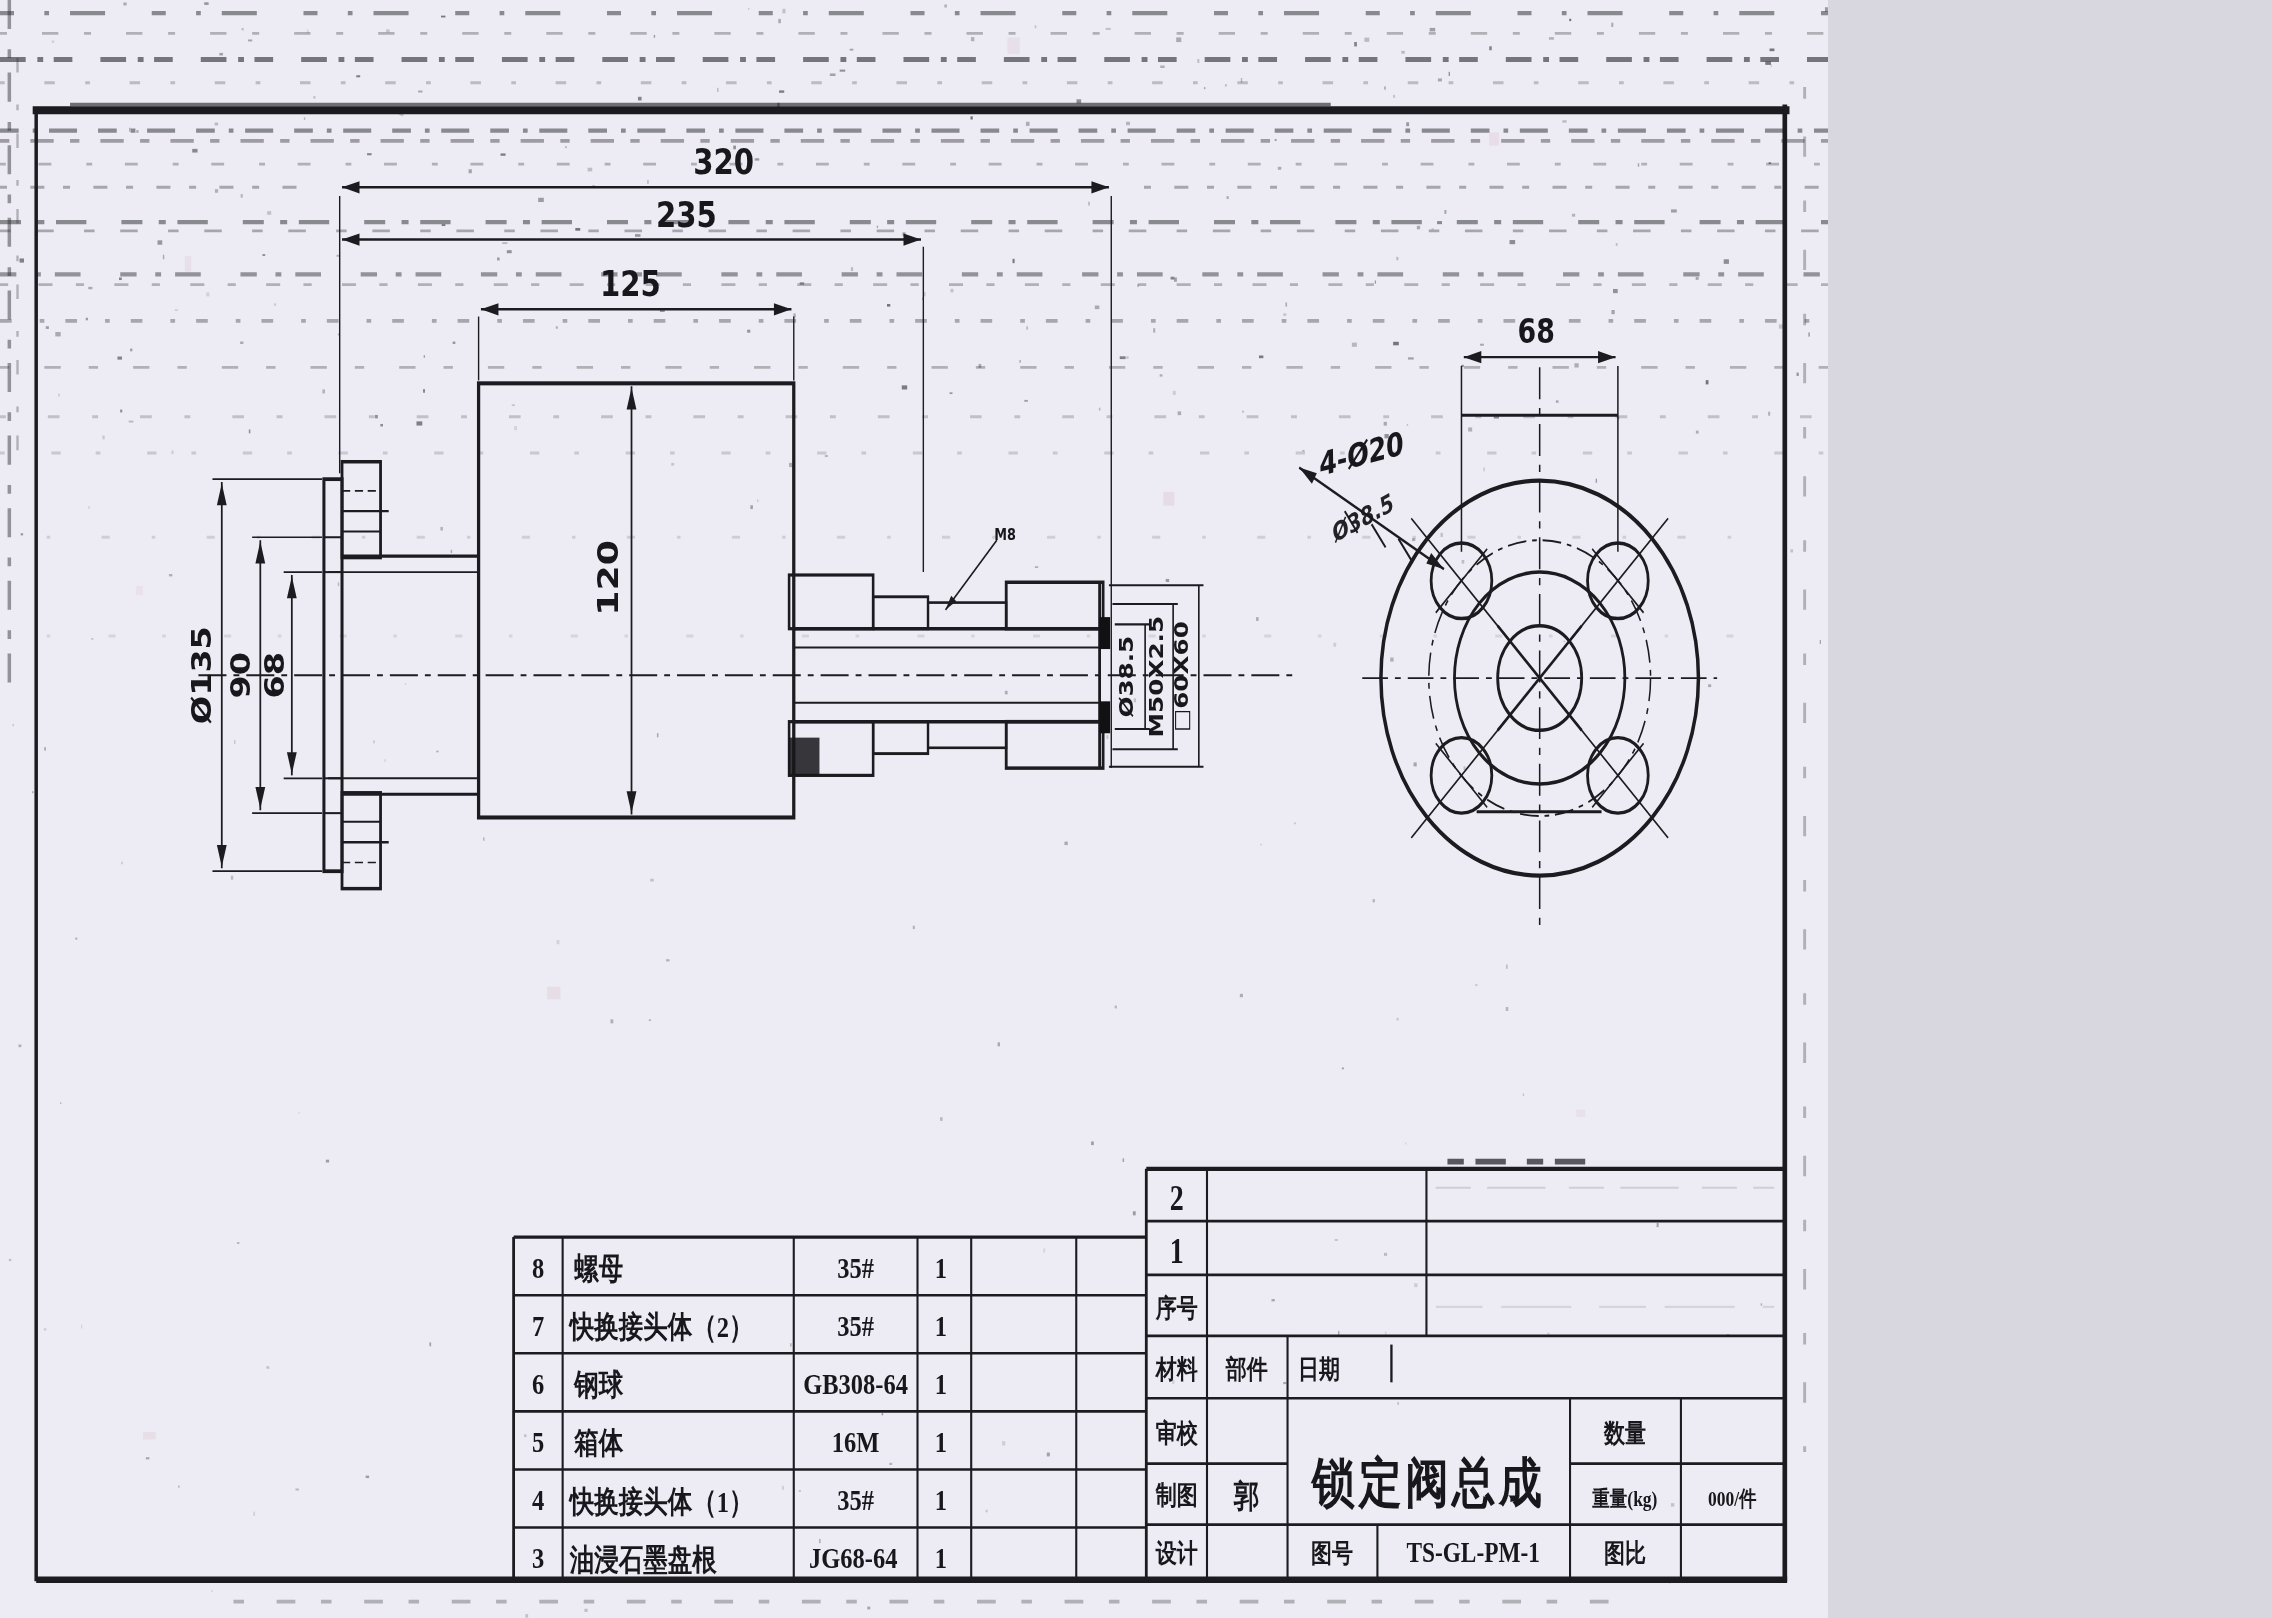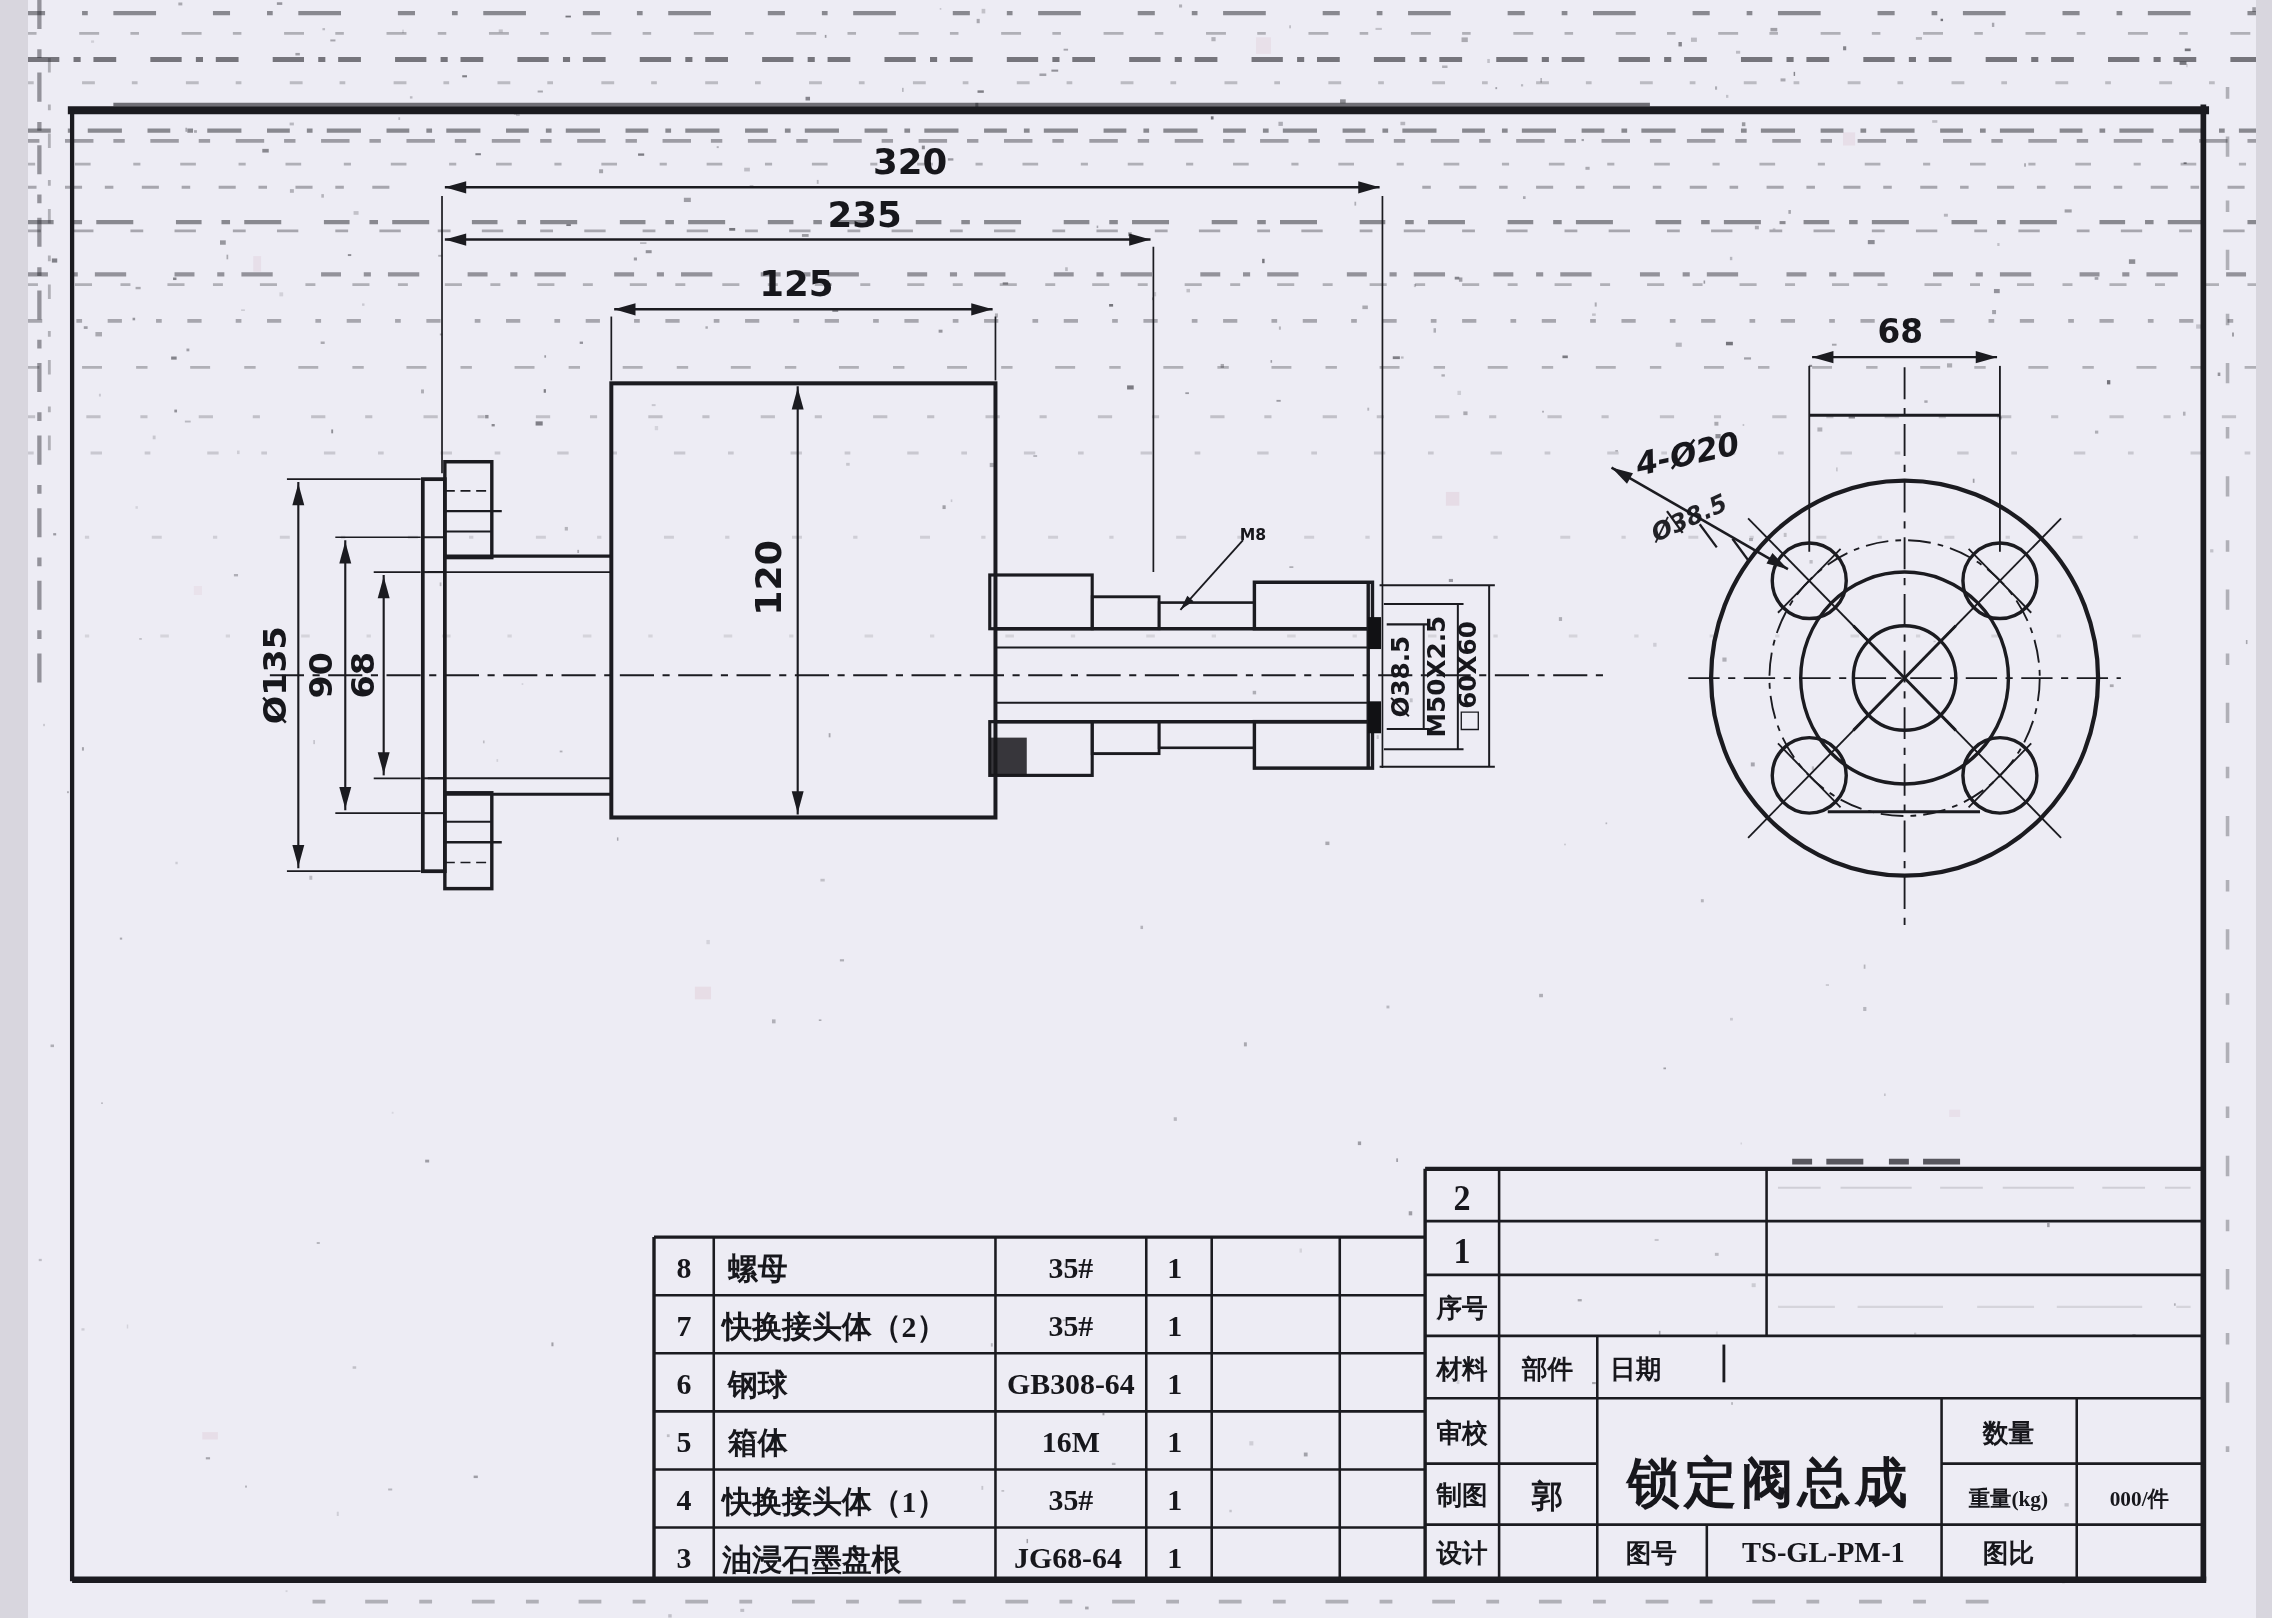--- a/index.html
+++ b/index.html
@@ -1,16 +1,16 @@
 <!DOCTYPE html>
 <html style="font-size:11.6px"><head>
 <meta charset="utf-8">
 <style>
   html,body{margin:0;padding:0;background:#d8d6de;}
-  .page{position:relative;width:2228px;height:1619px;background:#edecf4;overflow:hidden;margin-left:28px;}
+  .page{position:relative;width:1828px;height:1619px;background:#edecf4;overflow:hidden;}
   svg{position:absolute;inset:0;width:100%;height:100%;}
   text{fill:#17171c;}
   .cn{font-family:"Liberation Serif","DejaVu Serif",serif;font-weight:bold;}
   .num{font-family:"Liberation Serif","DejaVu Serif",serif;font-weight:bold;}
   .dim{font-family:"DejaVu Sans","Liberation Sans",sans-serif;font-weight:bold;}
   .hand{font-family:"DejaVu Sans",sans-serif;font-weight:bold;font-style:italic;}
   .ink{stroke:#1b1b20;fill:none;}
   .noise{stroke:#26262c;fill:none;}
 </style>
 </head>

